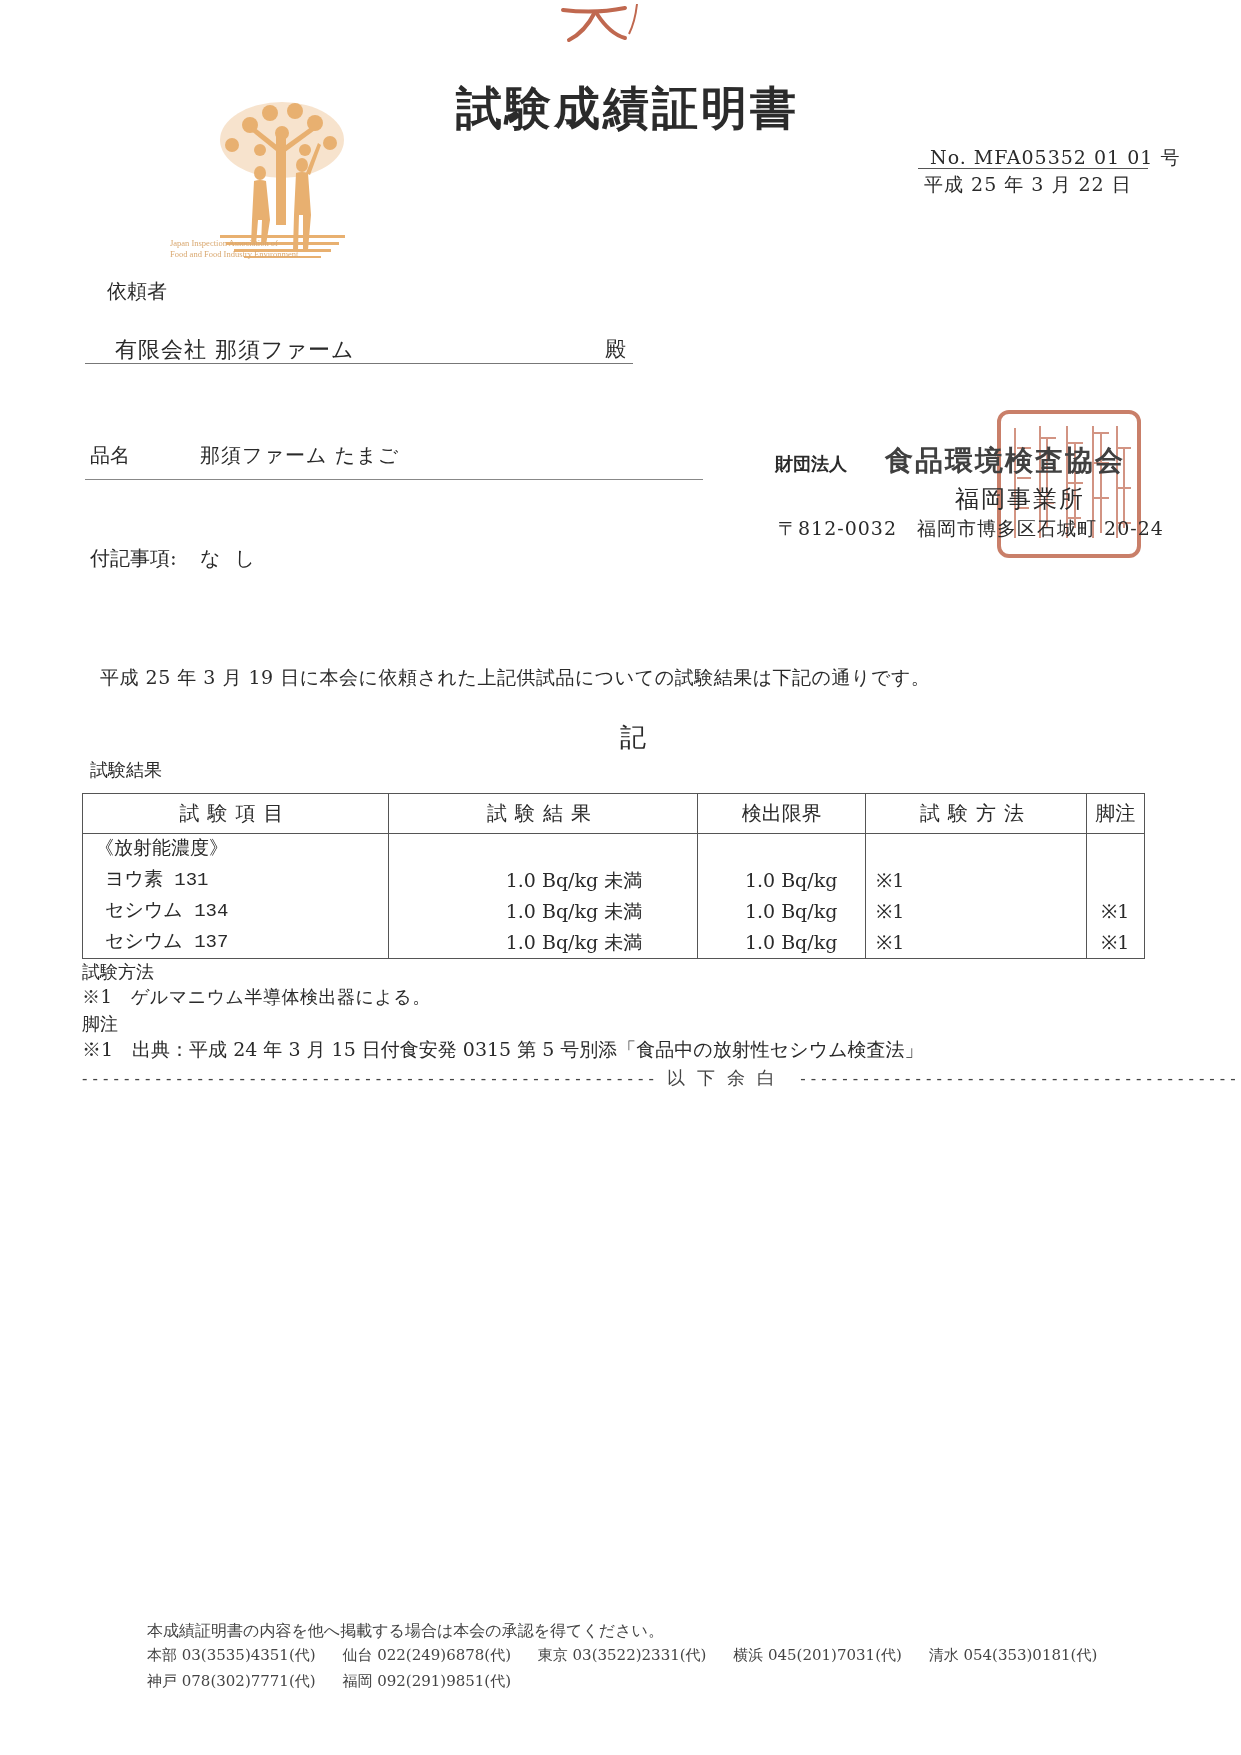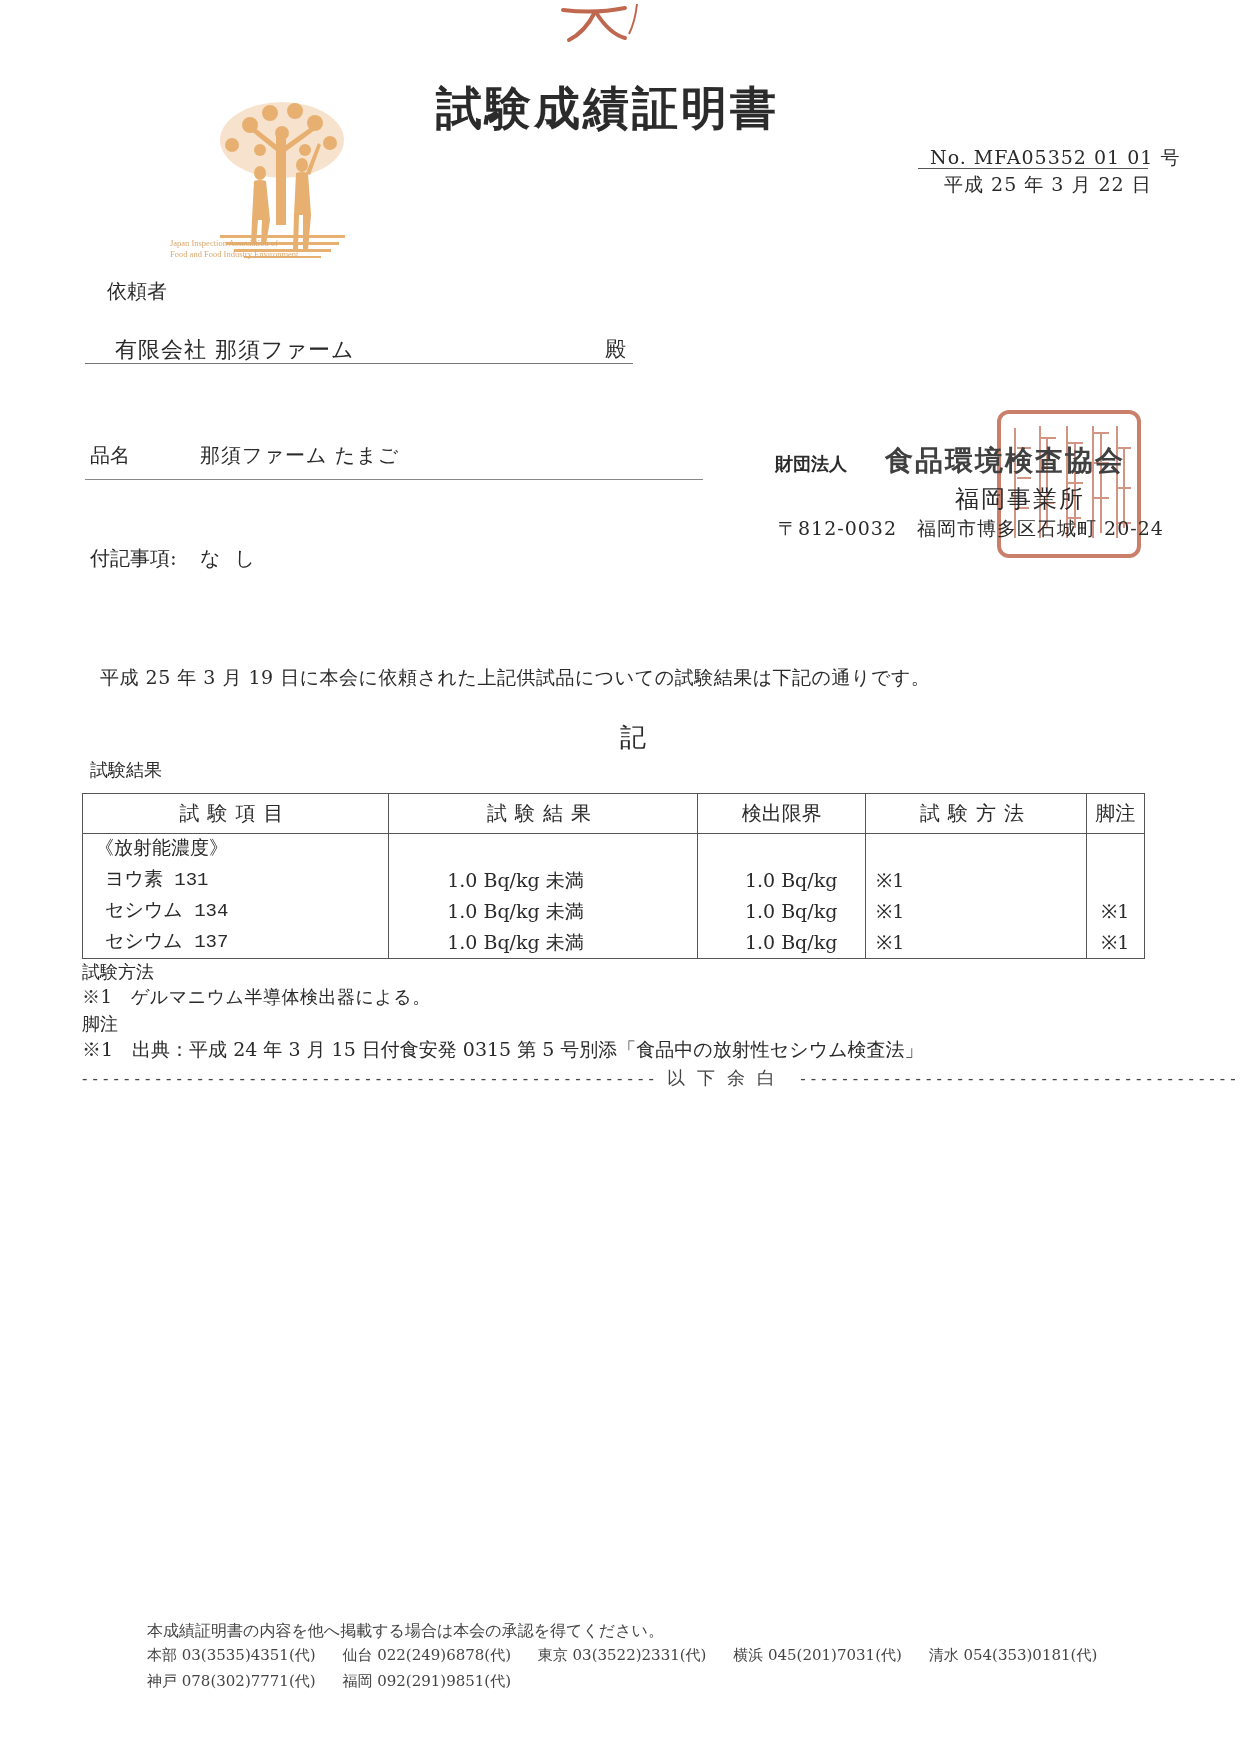--- a/index.html
+++ b/index.html
@@ -16,27 +16,27 @@
 
     
     .logo { left: 190px; top: 95px; width: 180px; height: 170px; }
     .logo-caption {
       left: 170px; top: 238px; width: 220px; text-align: left;
       font-size: 8.5px; line-height: 11px; color: #d9a870;
       font-family: "Liberation Serif", serif;
     }
 
     .title {
-      left: 436px; top: 78px; font-size: 46px; font-weight: bold; letter-spacing: 3px;
+      left: 456px; top: 78px; font-size: 46px; font-weight: bold; letter-spacing: 3px;
       color: #2b2b2b;
     }
 
     .docno { left: 930px; top: 145px; font-size: 19px; letter-spacing: 1px; }
     .docno-line { left: 918px; top: 168px; width: 230px; height: 1px; background: #555; }
-    .docdate { left: 944px; top: 172px; font-size: 19px; letter-spacing: 1px; }
+    .docdate { left: 924px; top: 172px; font-size: 19px; letter-spacing: 1px; }
 
     .label { font-size: 20px; }
     .requester-label { left: 107px; top: 278px; }
     .requester-name { left: 115px; top: 335px; font-size: 22px; letter-spacing: 1px; }
     .requester-hon { left: 605px; top: 335px; font-size: 21px; }
     .requester-line { left: 85px; top: 363px; width: 548px; height: 1px; background: #777; }
 
     .product-label { left: 90px; top: 442px; font-size: 20px; }
     .product-name { left: 200px; top: 442px; font-size: 20px; letter-spacing: 1px; }
     .product-line { left: 85px; top: 479px; width: 618px; height: 1px; background: #888; }
@@ -61,21 +61,21 @@
       width: 1063px;
     }
     table.results th, table.results td { border: 1.5px solid #555; }
     table.results th {
       height: 37px; font-weight: normal; font-size: 20px; letter-spacing: 8px;
     }
     table.results th.tight { letter-spacing: 0; }
     table.results td { vertical-align: top; padding: 0; }
     .cell-lines div { height: 31px; line-height: 31px; white-space: nowrap; }
     .c1 { width: 340px; padding-left: 12px !important; font-family: Liberation Mono, monospace; }
-    .c2 { width: 288px; text-align: center; padding-right: 55px !important; }
+    .c2 { width: 288px; text-align: right; padding-right: 55px !important; }
     .c3 { width: 153px; text-align: right; padding-right: 28px !important; }
     .c4 { width: 263px; padding-left: 10px !important; }
     .c5 { width: 66px; text-align: center; }
     .c1 .sub { padding-left: 10px; }
 
     .methods-label { left: 82px; top: 960px; font-size: 18px; }
     .methods-item { left: 82px; top: 985px; font-size: 18px; letter-spacing: 0.5px; }
     .foot-label { left: 82px; top: 1012px; font-size: 18px; }
     .foot-item { left: 82px; top: 1037px; font-size: 19px; }
     .end-line { left: 82px; top: 1066px; font-size: 16px; color: #444; white-space: nowrap; letter-spacing: 0; }

